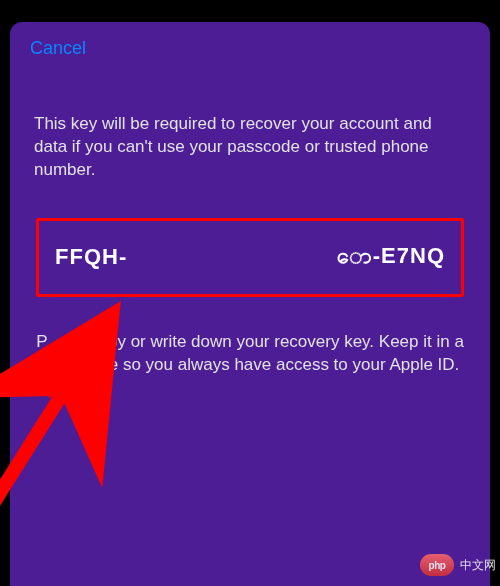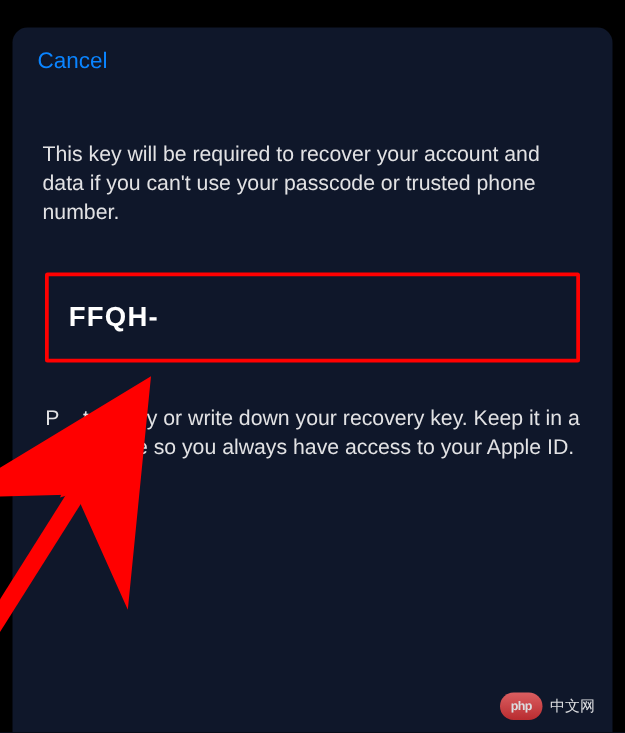--- a/index.html
+++ b/index.html
@@ -14,21 +14,21 @@
       font-family: -apple-system, BlinkMacSystemFont, "Segoe UI", Helvetica, Arial, sans-serif;
       overflow: hidden;
       position: relative;
     }
     .sheet {
       position: absolute;
       top: 22px;
       left: 10px;
       right: 10px;
       bottom: 0;
-      background: #0f172a;
+      background: #4c1d95;
       border-radius: 12px 12px 0 0;
       padding: 16px 20px 0 20px;
     }
     .header-row {
       display: flex;
       align-items: center;
       margin-bottom: 54px;
     }
     .cancel-btn {
       color: #0a84ff;
@@ -78,21 +78,21 @@
       position: absolute;
       left: -80px;
       top: 296px;
       width: 220px;
       height: 260px;
       pointer-events: none;
       z-index: 10;
     }
     .watermark {
       position: absolute;
-      right: 24px;
+      right: 4px;
       bottom: 10px;
       display: flex;
       align-items: center;
       gap: 6px;
       opacity: 0.85;
       margin-top: 36px;
     }
     .watermark-logo {
       width: 34px;
       height: 22px;
@@ -117,20 +117,21 @@
 <div class="sheet">
   <div class="header-row">
     <button class="cancel-btn">Cancel</button>
   </div>
 
 
   <p class="subtitle">This key will be required to recover your account and data if you can't use your passcode or trusted phone number.</p>
 
   <div class="key-box">
     <span class="key-left">FFQH-</span>
+    <span class="key-right">ော-E7NQ</span>
   </div>
 
   <p class="hint">
     <span>P</span><span style="visibility:hidden;">rin</span><span>t a copy or write down your recovery key. Keep it in a safe place so you always have access to your Apple ID.</span>
   </p>
 </div>
 
 <svg class="arrow" viewBox="0 0 220 260">
   <defs>
     <marker id="arrowhead" markerWidth="12" markerHeight="12" refX="6" refY="6" orient="auto">

